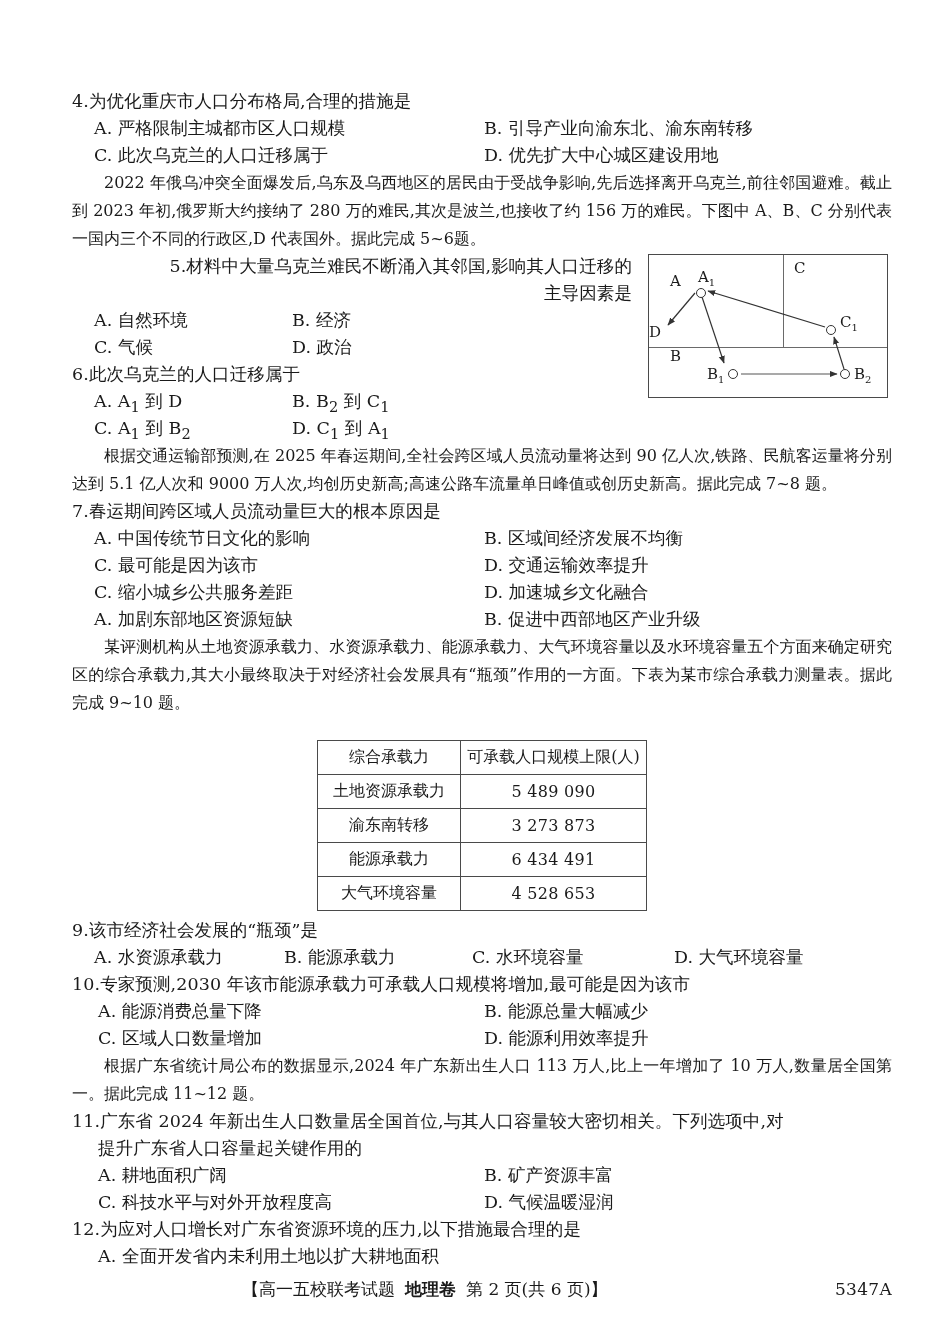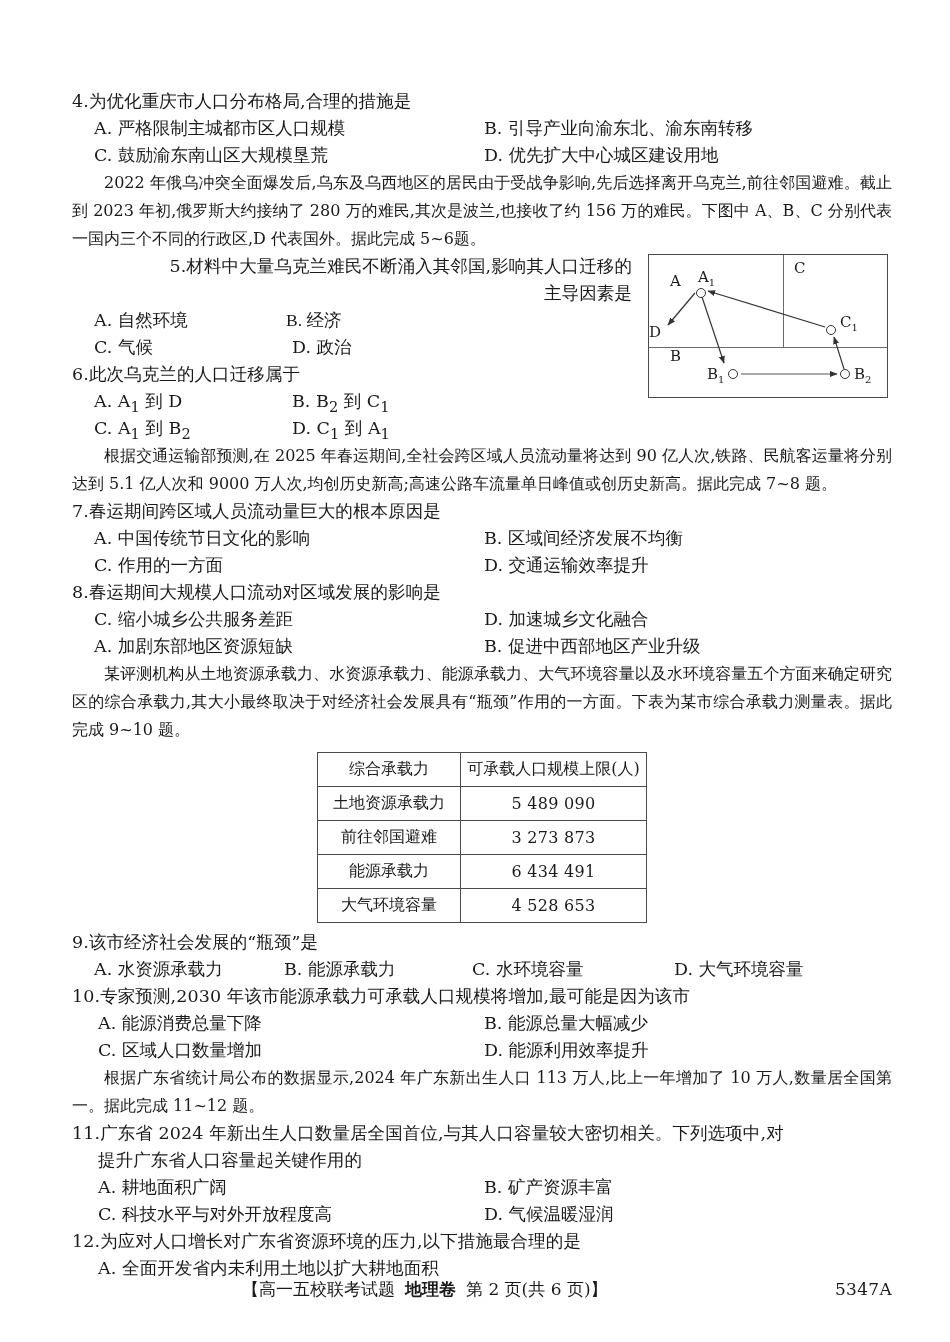--- a/index.html
+++ b/index.html
@@ -110,21 +110,21 @@
   }
   .diagram-svg {
     position: absolute;
     left: 0; top: 0;
     width: 290px; height: 150px;
     overflow: visible;
   }
 
   
   .table-wrap {
-    margin-top: 8px;
+    margin-top: 23px;
     display: flex;
     justify-content: center;
   }
   table.cap {
     border-collapse: collapse;
     font-size: 16px;
     width: 330px;
   }
   table.cap td, table.cap th {
     border: 1.2px solid #4a4a4a;
@@ -169,37 +169,37 @@
 
     <div class="block">
       <div class="qline">
         <span class="qnum">4.</span><span>为优化重庆市人口分布格局,合理的措施是</span>
       </div>
       <div class="opts">
         <span class="opt" style="left:22px;">A. 严格限制主城都市区人口规模</span>
         <span class="opt" style="left:412px;">B. 引导产业向渝东北、渝东南转移</span>
       </div>
       <div class="opts">
-        <span class="opt" style="left:22px;">C. 鼓励渝东南山区大规模垦荒</span>
+        <span class="opt" style="left:22px;">C. 此次乌克兰的人口迁移属于</span>
         <span class="opt" style="left:412px;">D. 优先扩大中心城区建设用地</span>
       </div>
     </div>
 
     <div class="para">2022 年俄乌冲突全面爆发后,乌东及乌西地区的居民由于受战争影响,先后选择离开乌克兰,前往邻国避难。截止到 2023 年初,俄罗斯大约接纳了 280 万的难民,其次是波兰,也接收了约 156 万的难民。下图中 A、B、C 分别代表一国内三个不同的行政区,D 代表国外。据此完成 5~6题。</div>
 
     <div class="block" style="position:relative;">
 
       <div style="width:560px;text-align:right;">
         <div class="qline">
           <span class="qnum">5.</span><span>材料中大量乌克兰难民不断涌入其邻国,影响其人口迁移的</span>
         </div>
         <div class="qline indent2">主导因素是</div>
         <div class="opts">
           <span class="opt" style="left:22px;">A. 自然环境</span>
-          <span class="opt" style="left:214px;font-family:Liberation Serif, serif;">B. 经济</span>
+          <span class="opt" style="left:220px;">B. 经济</span>
         </div>
         <div class="opts">
           <span class="opt" style="left:22px;">C. 气候</span>
           <span class="opt" style="left:220px;">D. 政治</span>
         </div>
       </div>
 
       <div style="width:560px;">
         <div class="qline">
           <span class="qnum">6.</span><span>此次乌克兰的人口迁移属于</span>
@@ -281,29 +281,26 @@
 
     <div class="block">
       <div class="qline">
         <span class="qnum">7.</span><span>春运期间跨区域人员流动量巨大的根本原因是</span>
       </div>
       <div class="opts">
         <span class="opt" style="left:22px;">A. 中国传统节日文化的影响</span>
         <span class="opt" style="left:412px;">B. 区域间经济发展不均衡</span>
       </div>
       <div class="opts">
-        <span class="opt" style="left:22px;">C. 作用的一方面</span>
+        <span class="opt" style="left:22px;">C. 最可能是因为该市</span>
         <span class="opt" style="left:412px;">D. 交通运输效率提升</span>
       </div>
     </div>
 
     <div class="block">
-      <div class="qline">
-        <span class="qnum">8.</span><span>春运期间大规模人口流动对区域发展的影响是</span>
-      </div>
       <div class="opts">
         <span class="opt" style="left:22px;">C. 缩小城乡公共服务差距</span>
         <span class="opt" style="left:412px;">D. 加速城乡文化融合</span>
       </div>
       <div class="opts">
         <span class="opt" style="left:22px;">A. 加剧东部地区资源短缺</span>
         <span class="opt" style="left:412px;">B. 促进中西部地区产业升级</span>
       </div>
     </div>
 
@@ -316,21 +313,21 @@
             <th>综合承载力</th>
             <th>可承载人口规模上限(人)</th>
           </tr>
         </thead>
         <tbody>
           <tr>
             <td>土地资源承载力</td>
             <td class="num">5 489 090</td>
           </tr>
           <tr>
-            <td>前往邻国避难</td>
+            <td>渝东南转移</td>
             <td class="num">3 273 873</td>
           </tr>
           <tr>
             <td>能源承载力</td>
             <td class="num">6 434 491</td>
           </tr>
           <tr>
             <td>大气环境容量</td>
             <td class="num">4 528 653</td>
           </tr>

